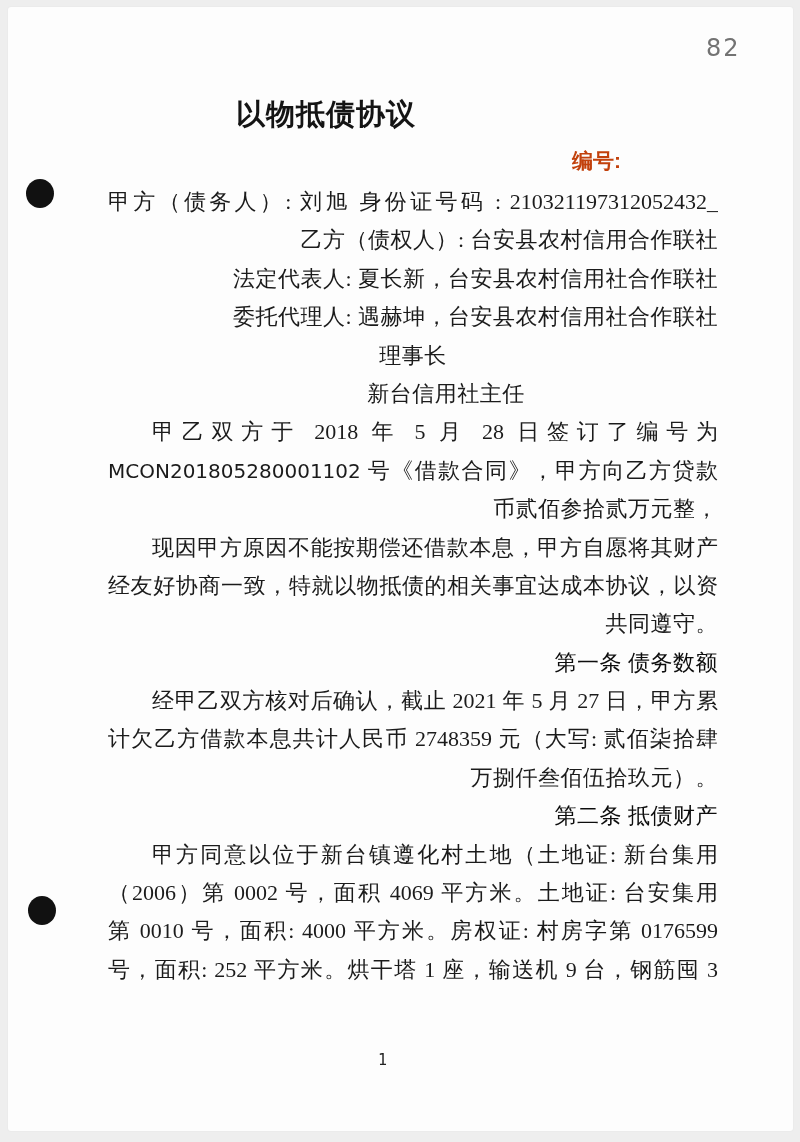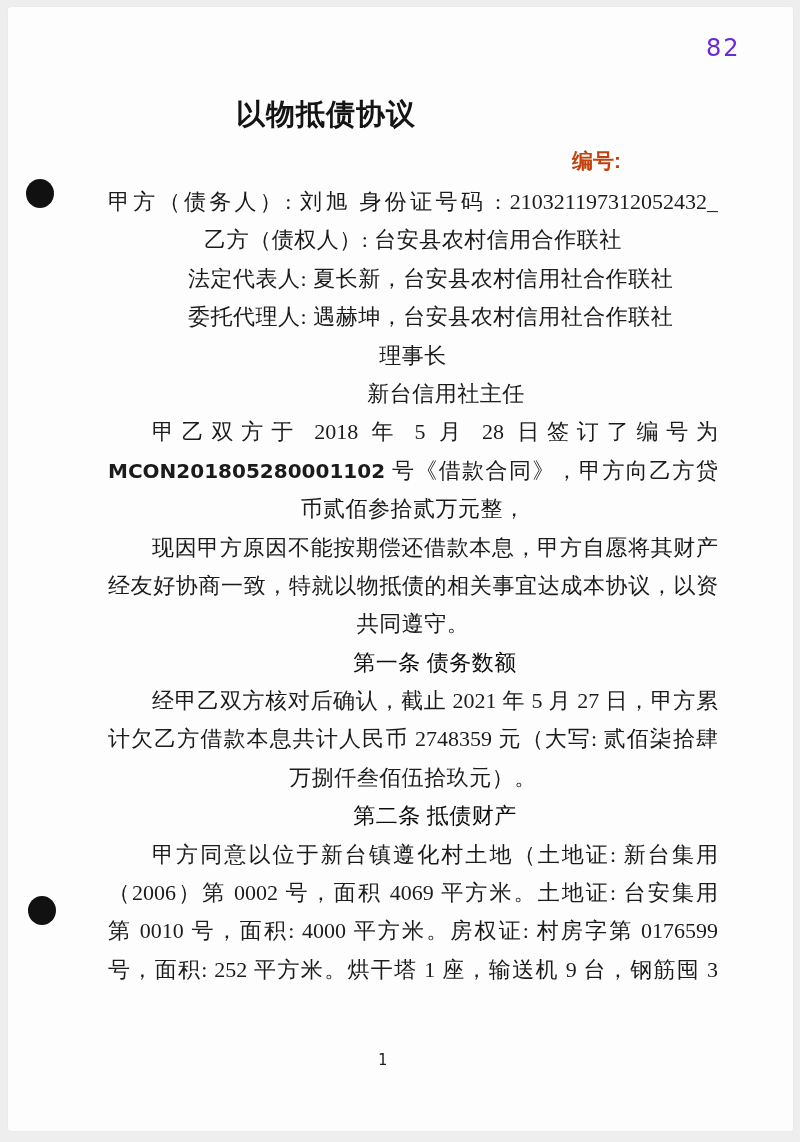--- a/index.html
+++ b/index.html
@@ -17,21 +17,21 @@
     background: var(--page_bg, #fefefe);
     border-radius: 3px;
     box-shadow: 0 0 2px rgba(0,0,0,0.06);
   }
   .corner-number {
     position: absolute;
     left: 706px; top: 34px;
     font-family: "DejaVu Sans", sans-serif;
     font-size: 24px;
     letter-spacing: 2px;
-    color: #6d28d9;
+    color: #737373;
   }
   .doc-title {
     position: absolute;
     left: 0; top: 95px;
     width: 652px;
     margin: 0;
     text-align: center;
     font-family: "Liberation Sans", "DejaVu Sans", sans-serif;
     font-weight: bold;
     font-size: 29px;
@@ -52,33 +52,33 @@
     width: 610px;
     font-size: 22px;
     line-height: 38.4px;
     color: var(--text, #1b1b1b);
   }
   .doc-line {
     height: 38.4px;
     overflow: hidden;
     letter-spacing: 0.5px;
   }
-  .doc-line.align-left { text-align: center; }
+  .doc-line.align-left { text-align: right; }
   .doc-line.align-center { text-align: center; }
   .doc-line.align-justify {
     text-align: justify;
     text-align-last: justify;
     text-justify: inter-ideograph;
     letter-spacing: 0;
   }
   .doc-line.heading {
     font-weight: normal;
     color: #0d0d0d;
   }
-  .seg-bold { font-weight: bold; }
+  .seg-bold { font-weight: normal; }
   .seg-sans {
     font-family: "DejaVu Sans", "Liberation Sans", sans-serif;
     font-size: 20px;
     letter-spacing: 0;
   }
   .punch-hole {
     position: absolute;
     width: 28px; height: 29px;
     border-radius: 50%;
     background: #111111;

